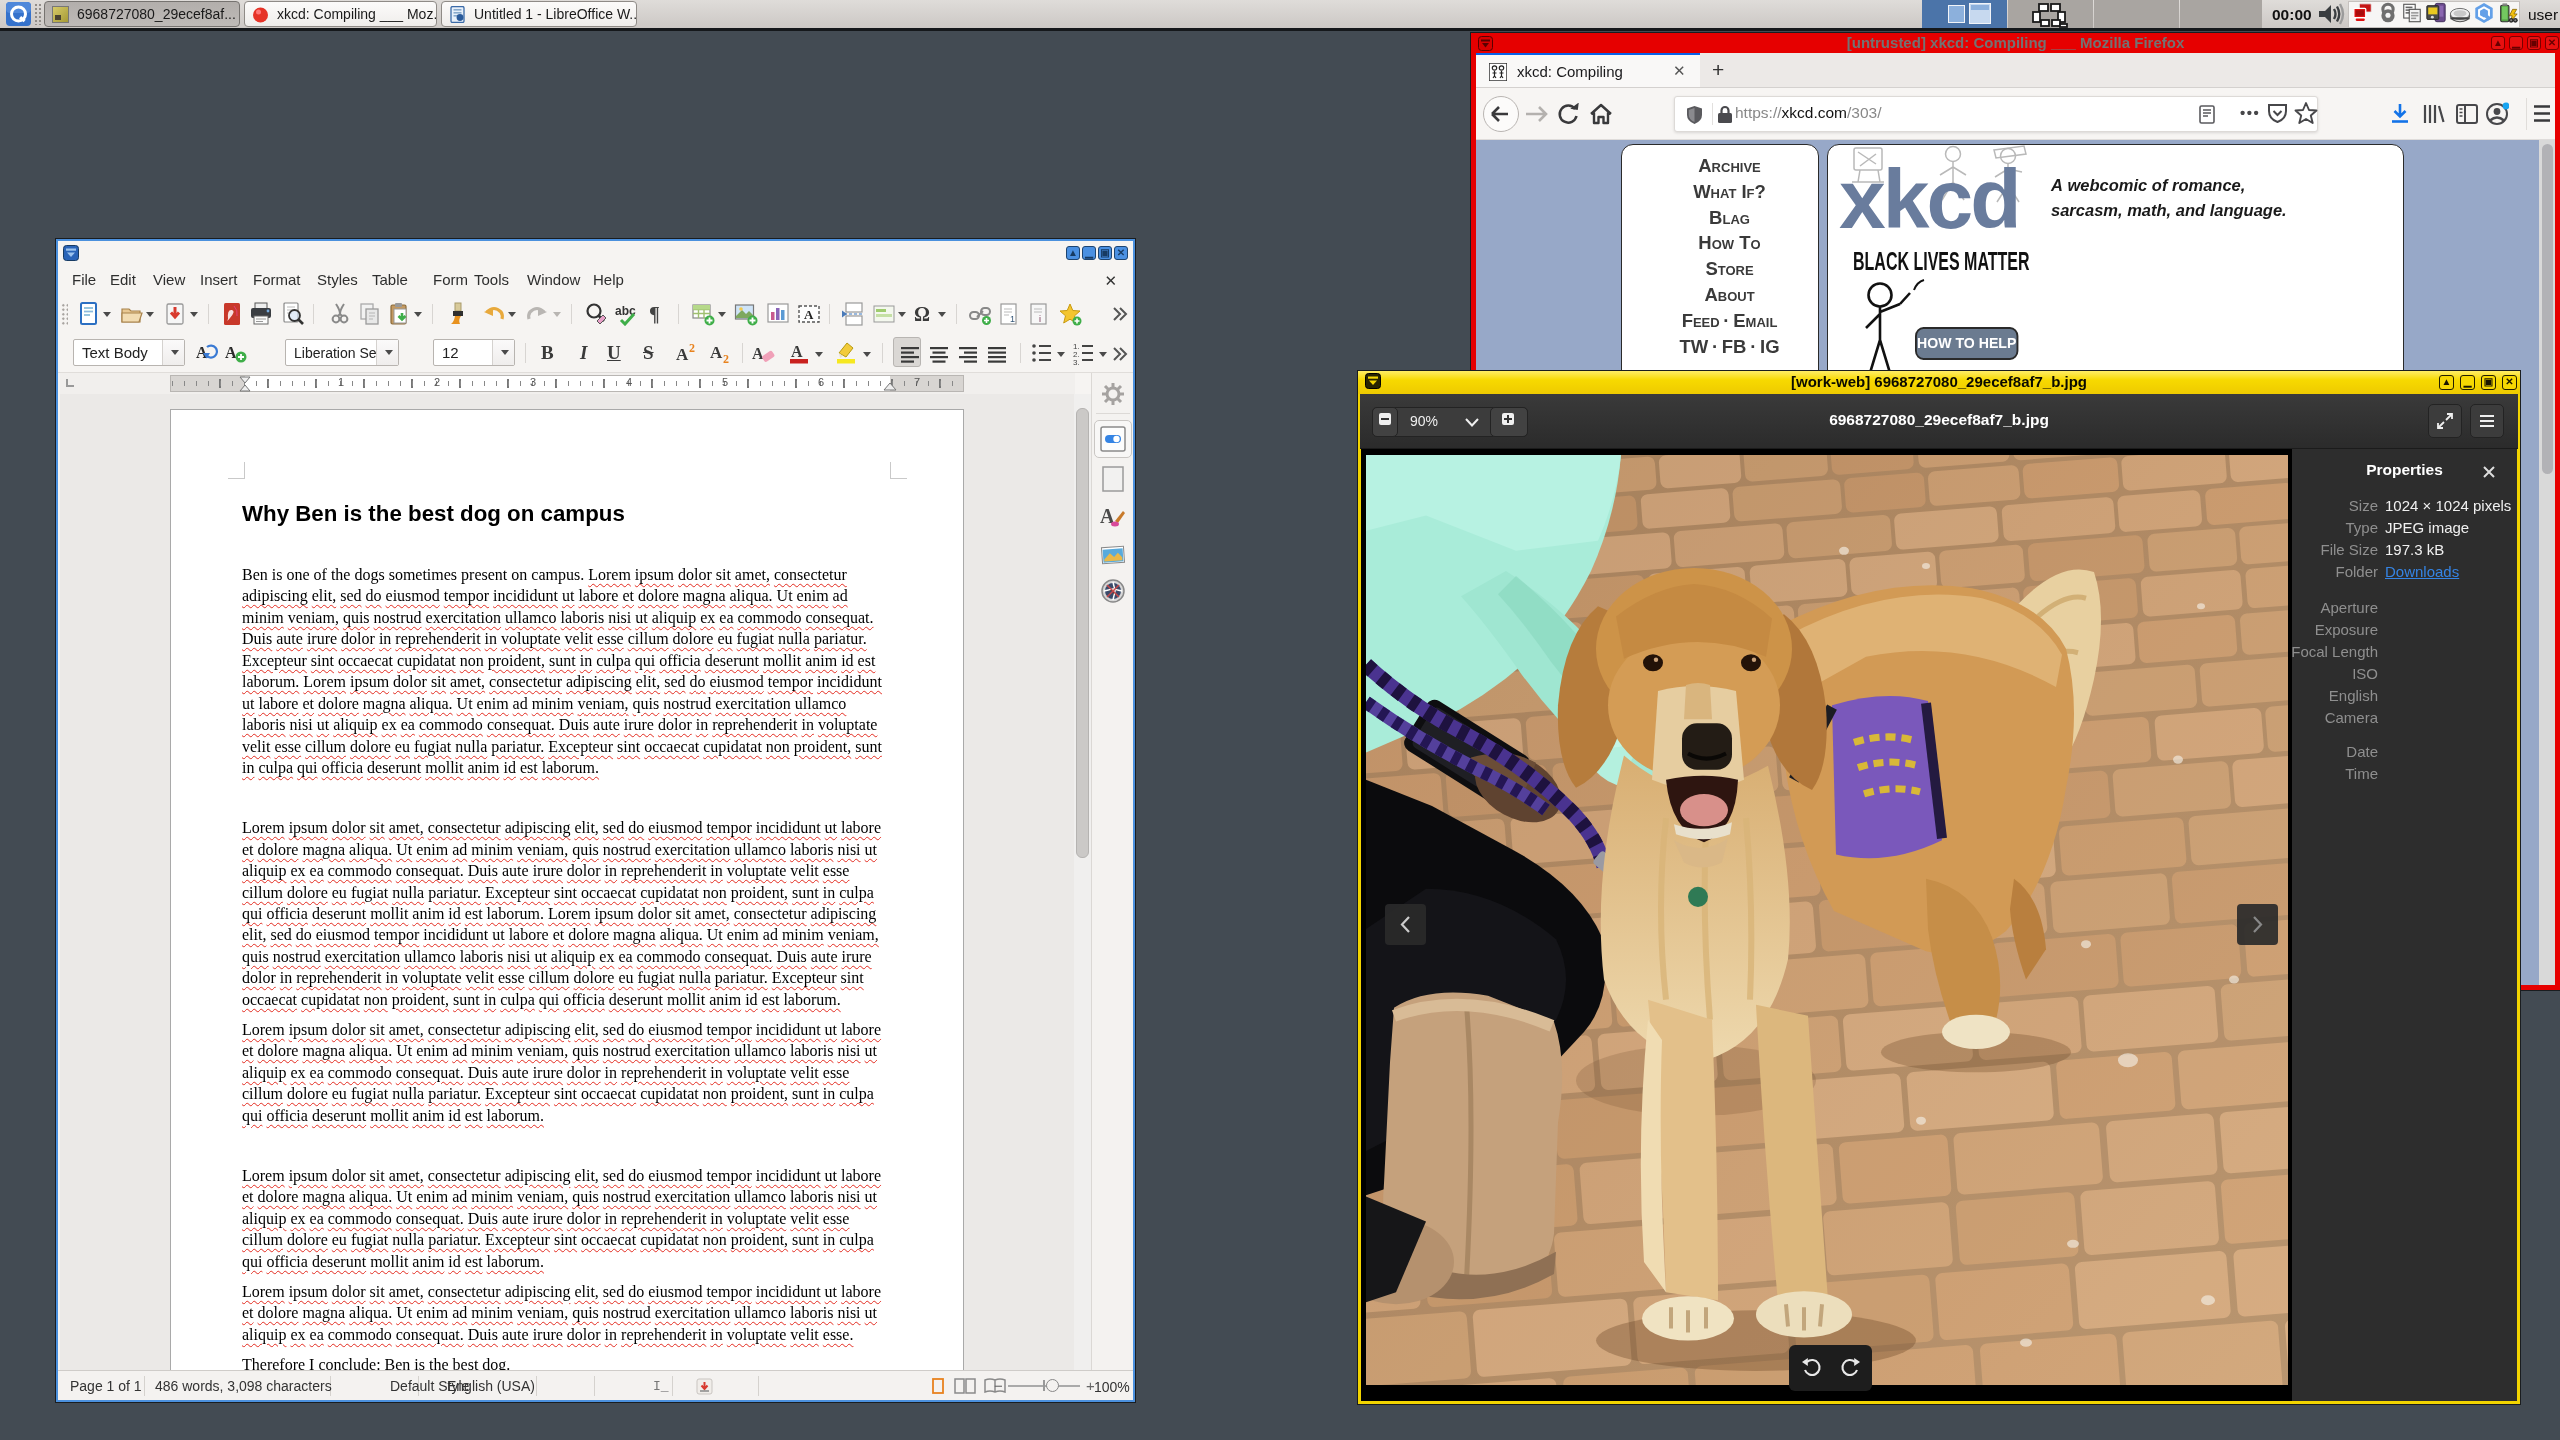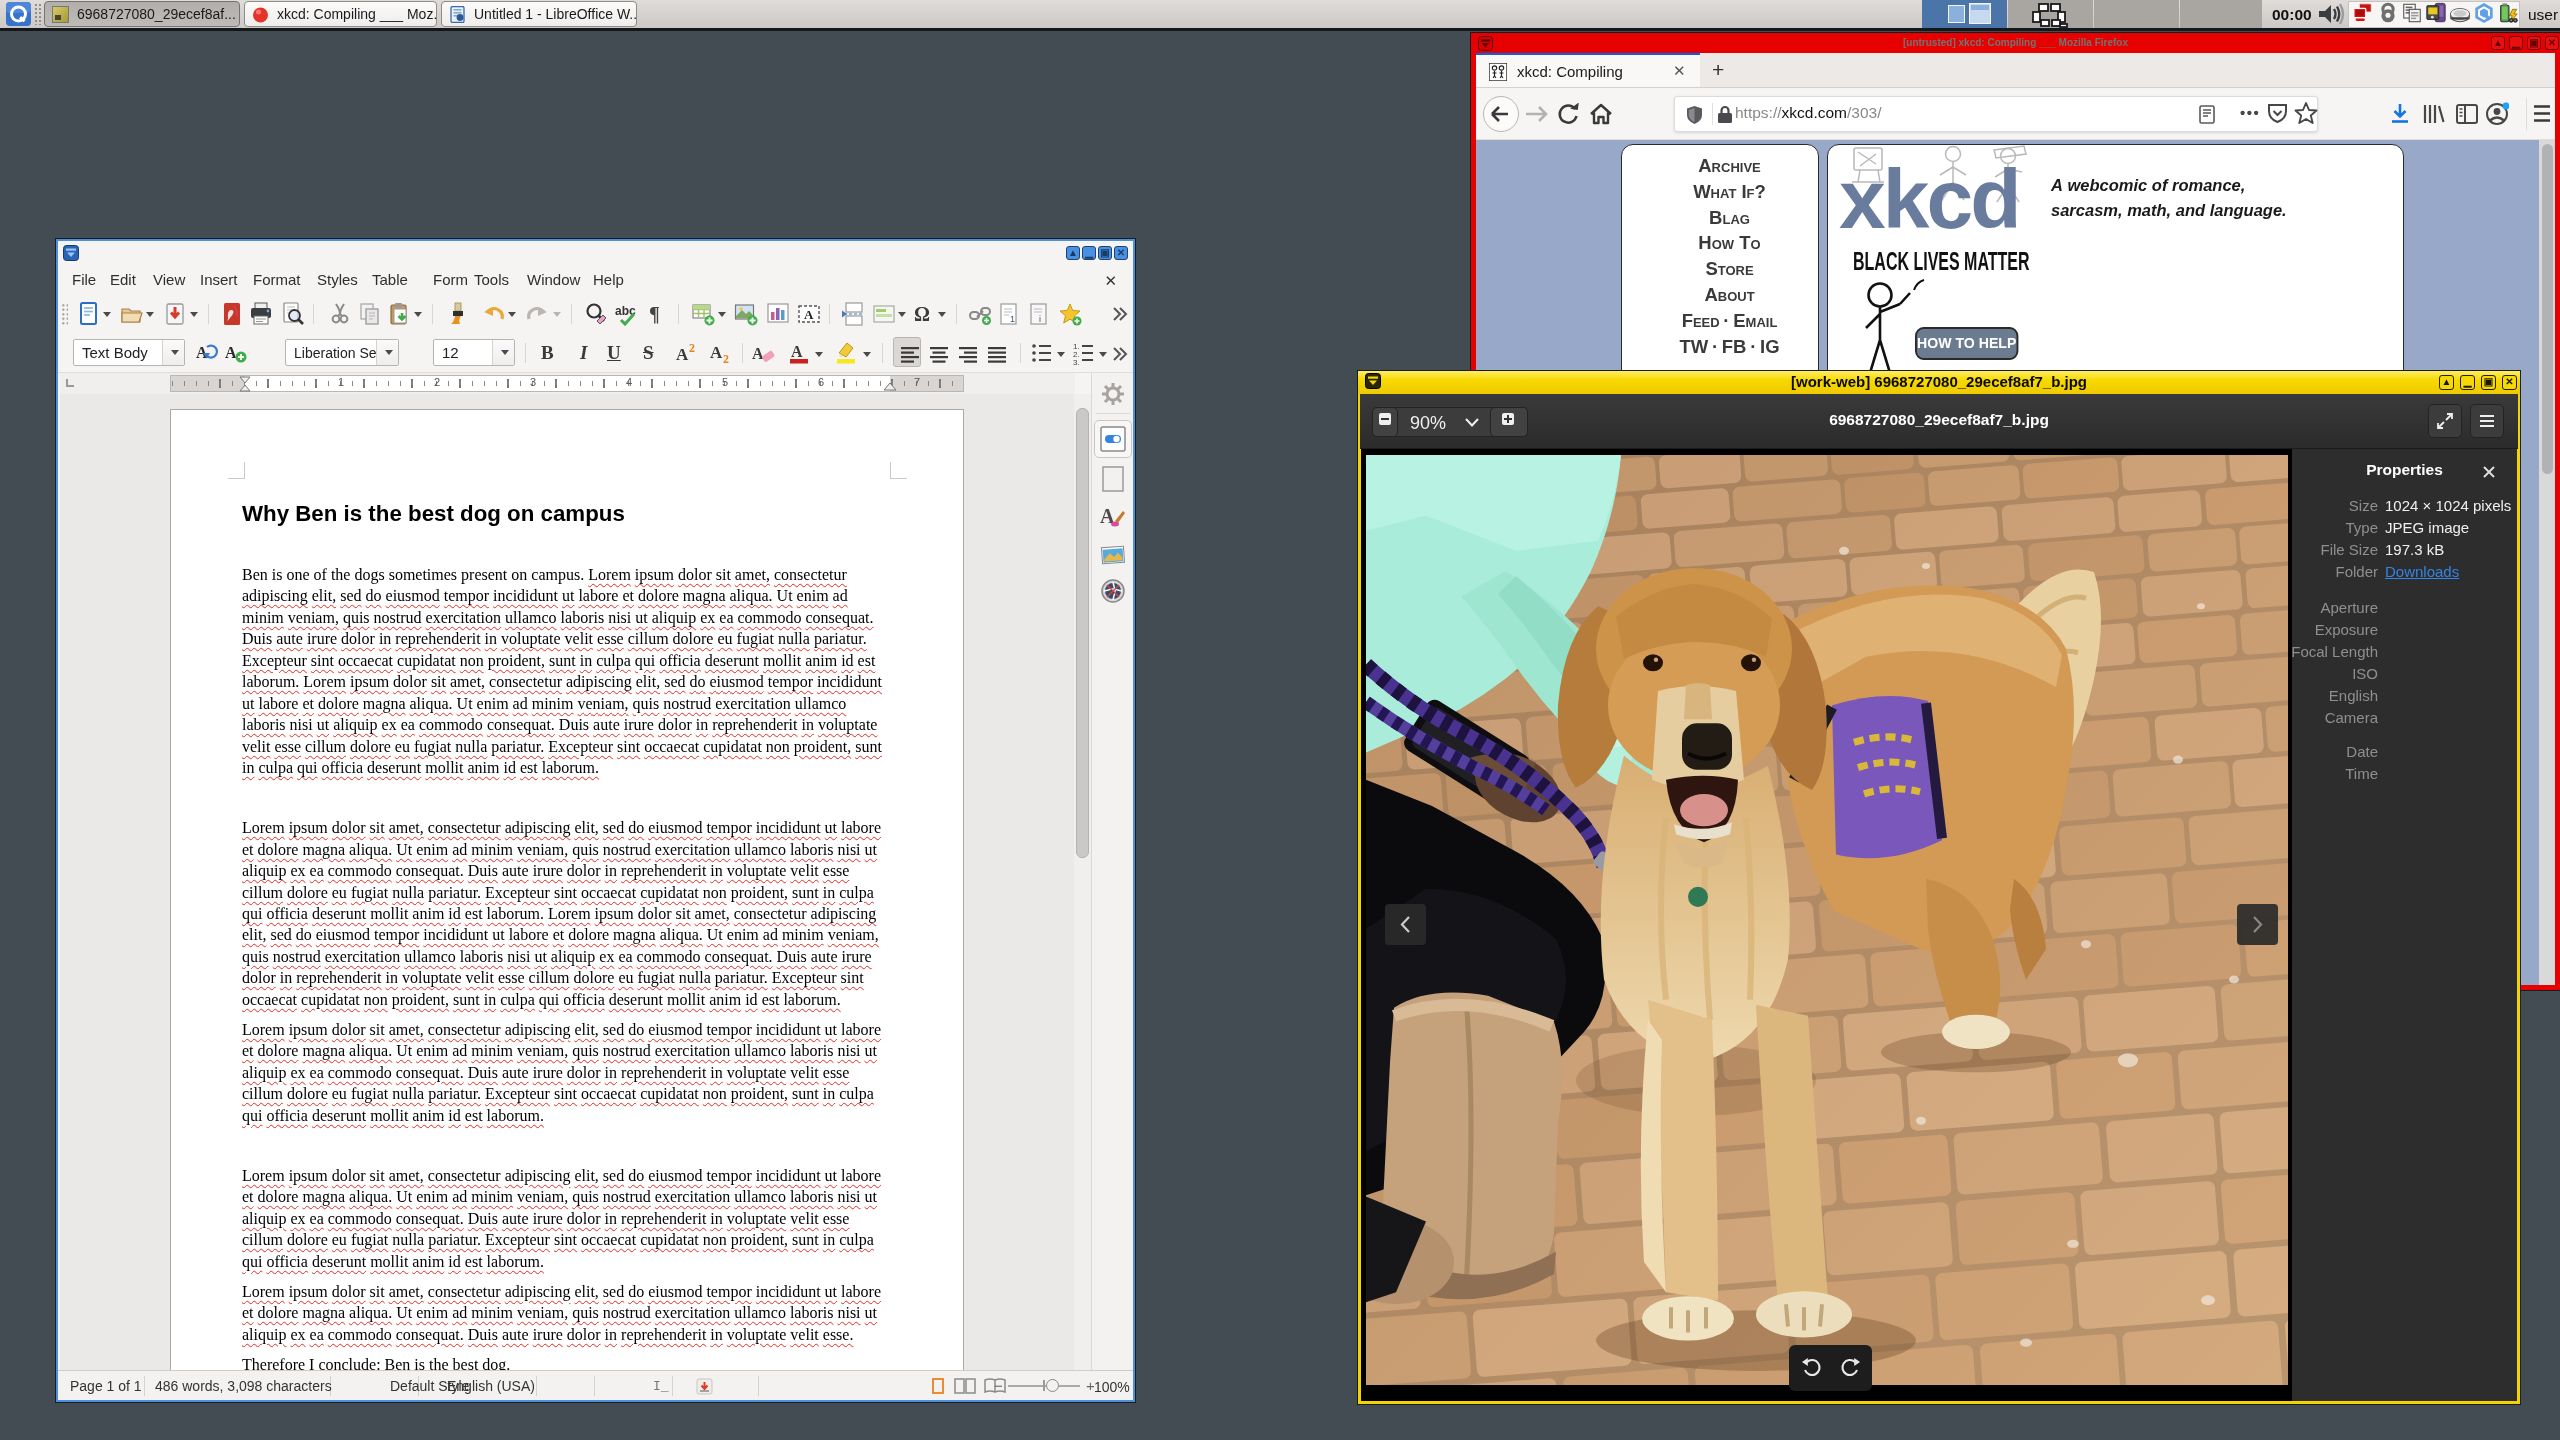--- a/index.html
+++ b/index.html
@@ -70,21 +70,21 @@
 #doc h1 { font-family:"Liberation Sans", sans-serif; font-size:22.3px; line-height:28px; margin-bottom:36px; }
 #doc p { margin-bottom:8.6px; }
 #doc u { text-decoration:underline; text-decoration-style:wavy; text-decoration-color:#e32b20;
   text-decoration-thickness:1.2px; text-underline-offset:2.5px; }
 .cmark { position:absolute; width:17px; height:17px; border:0px solid #c9c9c9; }
 
 
 #ff { position:absolute; left:1471px; top:33px; width:1089px; height:957px; background:#e60000;
   outline:1px solid #1a1d20; }
 #ff-title { position:absolute; left:0; top:0; width:100%; height:24px; color:#737373;
-  font-weight:bold; font-size:10px; text-align:center; line-height:20px; }
+  font-weight:bold; font-size:15px; text-align:center; line-height:20px; }
 .ff-wbtn { position:absolute; top:3px; width:14px; height:14px; border:1px solid #7a0000;
   border-radius:3px; background:#e81010; color:#600; font-size:10px; line-height:12px; text-align:center; font-weight:bold; }
 #ff-tabbar { position:absolute; left:5px; top:20px; width:1079px; height:35px; background:#ece9e7; }
 #ff-tab { position:absolute; left:0px; top:0px; width:224px; height:35px; background:#f9f8f7;
   border-top:2px solid #0a61e8; font-size:15px; color:#18181a; }
 #ff-navbar { position:absolute; left:5px; top:55px; width:1079px; height:52px; background:#f7f5f3;
   border-bottom:1px solid #dfdcda; }
 #ff-url { position:absolute; left:198px; top:8px; width:644px; height:36px; background:#fff;
   border:1px solid #dddad7; border-radius:3px; box-shadow:0 1px 3px rgba(0,0,0,0.12); }
 #ff-content { position:absolute; left:5px; top:107px; width:1079px; height:845px; background:#97a8c8; overflow:hidden; }
@@ -368,21 +368,21 @@
   <div class="eog-wbtn" style="right:63px;">▲</div>
   <div class="eog-wbtn" style="right:42px;">▁</div>
   <div class="eog-wbtn" style="right:21px;">▣</div>
   <div class="eog-wbtn" style="right:0px;">✕</div>
 
   <div id="eog-header">
     <div class="ebtn" style="left:12px; top:13px; width:156px; height:30px;"></div>
     <div class="ebtn" style="left:12px; top:13px; width:26px; height:30px; background:#424242;"></div>
     <div class="abs" style="left:19px; top:19px; width:12px; height:12px; border-radius:2px; background:#efefef;"></div>
     <div class="abs" style="left:21px; top:24.2px; width:8px; height:1.8px; background:#333;"></div>
-    <span class="abs" style="left:50px; top:19px; color:#efefef; font-size:18px;">90%</span>
+    <span class="abs" style="left:50px; top:19px; color:#efefef; font-size:14px;">90%</span>
     <svg class="abs" style="left:105px; top:24px;" width="14" height="9">
         <path d="M1 1 L7 7.5 L13 1" stroke="#efefef" stroke-width="2" fill="none"></path>
       </svg>
     <div class="ebtn" style="left:130px; top:13px; width:38px; height:30px; background:#424242;"></div>
     <div class="abs" style="left:142px; top:19px; width:12px; height:12px; border-radius:2px; background:#efefef;"></div>
     <div class="abs" style="left:144px; top:24.2px; width:8px; height:1.8px; background:#333;"></div>
     <div class="abs" style="left:147.2px; top:21px; width:1.8px; height:8px; background:#333;"></div>
     <div class="abs" style="left:0; top:17px; width:100%; text-align:center; color:#fff; font-weight:bold; font-size:15.5px;">6968727080_29ecef8af7_b.jpg</div>
     <div class="ebtn" style="left:1068px; top:10px; width:34px; height:34px;"></div>
     <svg class="abs" style="left:1076px; top:18px;" width="18" height="18">

